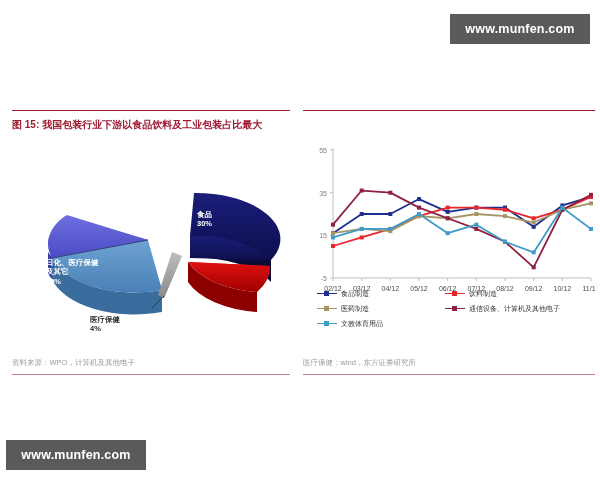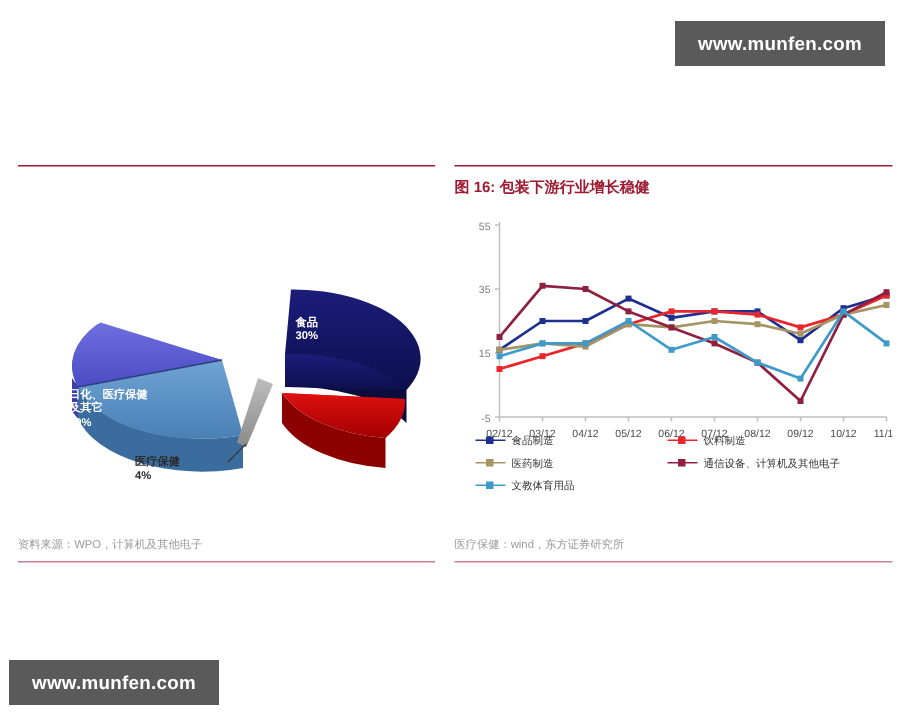--- a/index.html
+++ b/index.html
@@ -69,21 +69,21 @@
   }
   .pie-label {
     position: absolute;
     font-size: 7.5px;
     line-height: 1.25;
     text-align: left;
     white-space: nowrap;
     pointer-events: none;
   }
   .pie-label.light { color: #ffffff; font-weight: 700; }
-  .pie-label.dark  { color: #2b2b2b; font-weight: 700; }
+  .pie-label.dark  { color: #2b2b2b; font-weight: 700; margin-top: 12px; }
 
   
   #line-area {
     position: absolute;
     left: 0; top: 30px;
     width: 292px; height: 172px;
   }
   #legend {
     position: absolute;
     left: 14px; top: 176px;
@@ -116,20 +116,23 @@
 </head>
 <body>
 
 <div id="page">
 
   <div class="watermark" id="wm-top">www.munfen.com</div>
 
   <div class="figure" id="fig15">
     <div class="rule-top"></div>
 
+    <div class="fig-title">
+      <span class="num">图 15:</span><span>我国包装行业下游以食品饮料及工业包装占比最大</span>
+    </div>
 
     <div id="pie-area">
       <svg viewBox="0 0 278 195" width="278" height="195">
         <defs>
           <linearGradient id="gFood" x1="0" y1="0" x2="0" y2="1">
             <stop offset="0%" stop-color="#1b1d7a"></stop>
               <stop offset="100%" stop-color="#0d0f4d"></stop>
           </linearGradient>
           <linearGradient id="gRed" x1="0" y1="0" x2="0" y2="1">
             <stop offset="0%" stop-color="#e01010"></stop>
@@ -198,23 +201,20 @@
       </div>
     </div>
 
     <div class="fig-source">资料来源：WPO，计算机及其他电子</div>
     <div class="rule-bottom"></div>
   </div>
 
   <div class="figure" id="fig16">
     <div class="rule-top"></div>
 
-    <div class="fig-title">
-      <span class="num">图 16:</span><span>包装下游行业增长稳健</span>
-    </div>
 
     <div id="line-area">
       <svg id="line-svg" viewBox="0 0 292 172" width="292" height="172">
           <line x1="30" y1="8" x2="30" y2="138" stroke="#bfbfbf" stroke-width="1"></line>
           <line x1="30" y1="138" x2="288" y2="138" stroke="#bfbfbf" stroke-width="1"></line>
           <line x1="27" y1="138" x2="30" y2="138" stroke="#bfbfbf" stroke-width="1"></line>
           <text x="24" y="141" text-anchor="end" font-size="7" fill="#808080" font-family="&quot;Liberation Sans&quot;, sans-serif">-5</text>
           <line x1="27" y1="95.33333333333334" x2="30" y2="95.33333333333334" stroke="#bfbfbf" stroke-width="1"></line>
           <text x="24" y="98.33333333333334" text-anchor="end" font-size="7" fill="#808080" font-family="&quot;Liberation Sans&quot;, sans-serif">15</text>
           <line x1="27" y1="52.66666666666667" x2="30" y2="52.66666666666667" stroke="#bfbfbf" stroke-width="1"></line>

